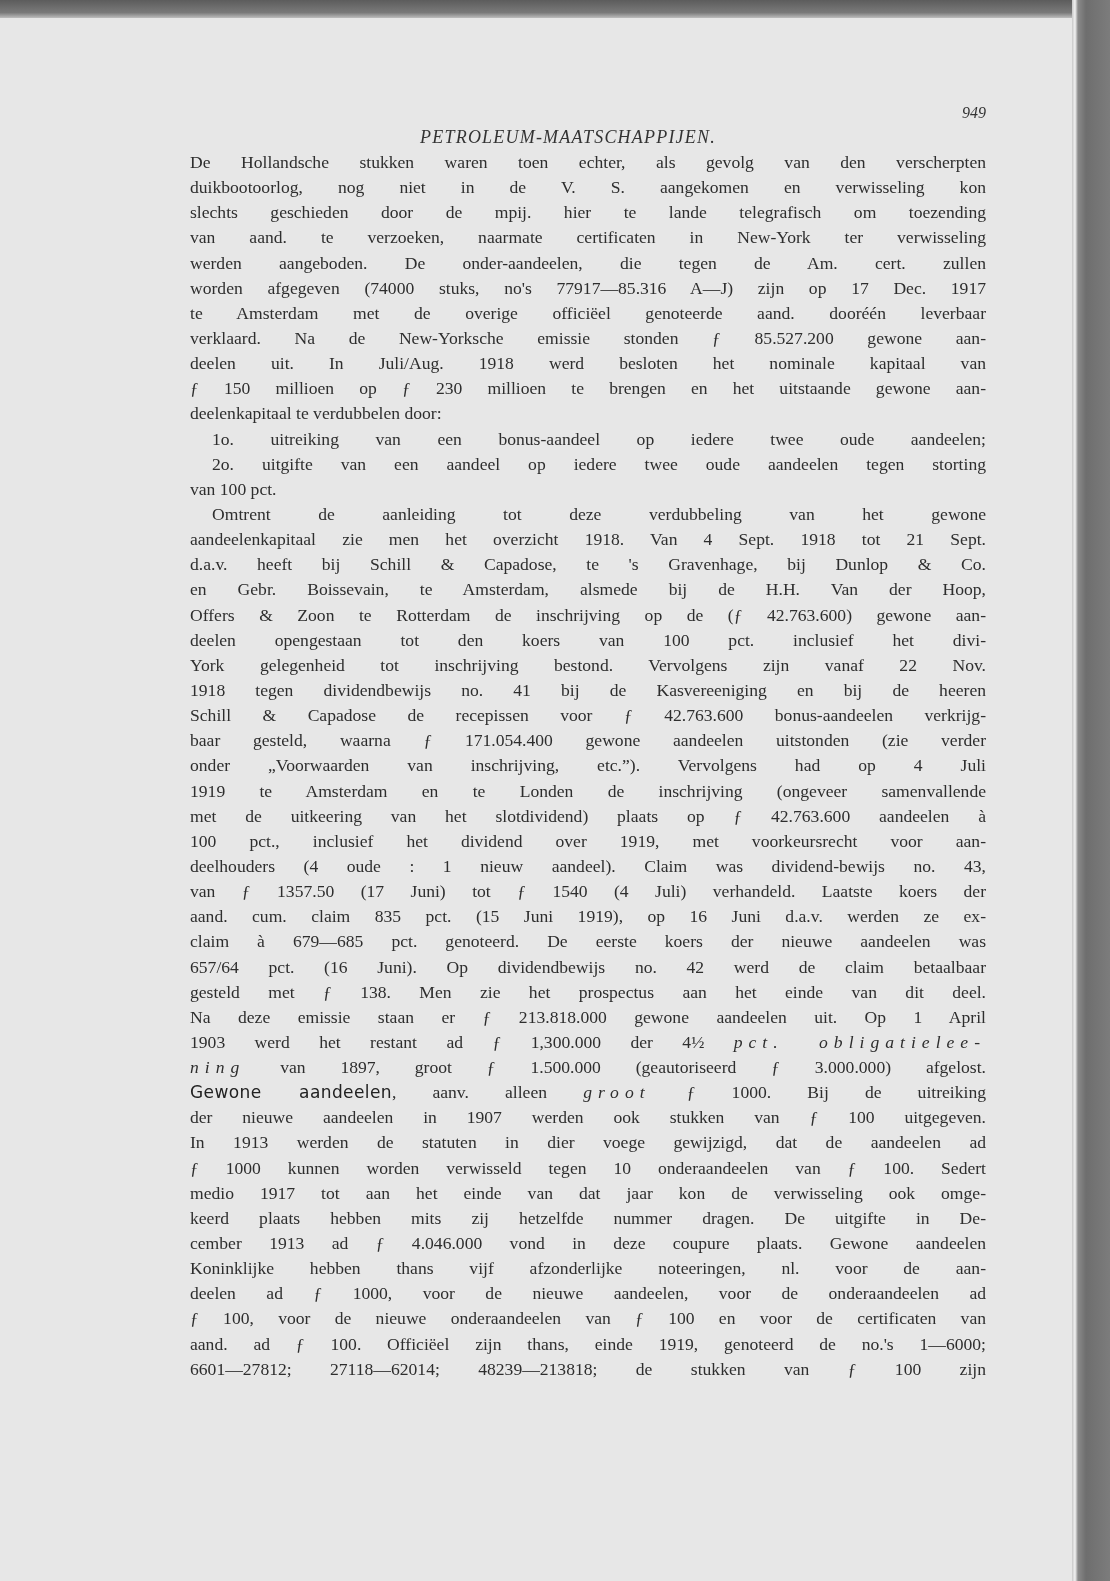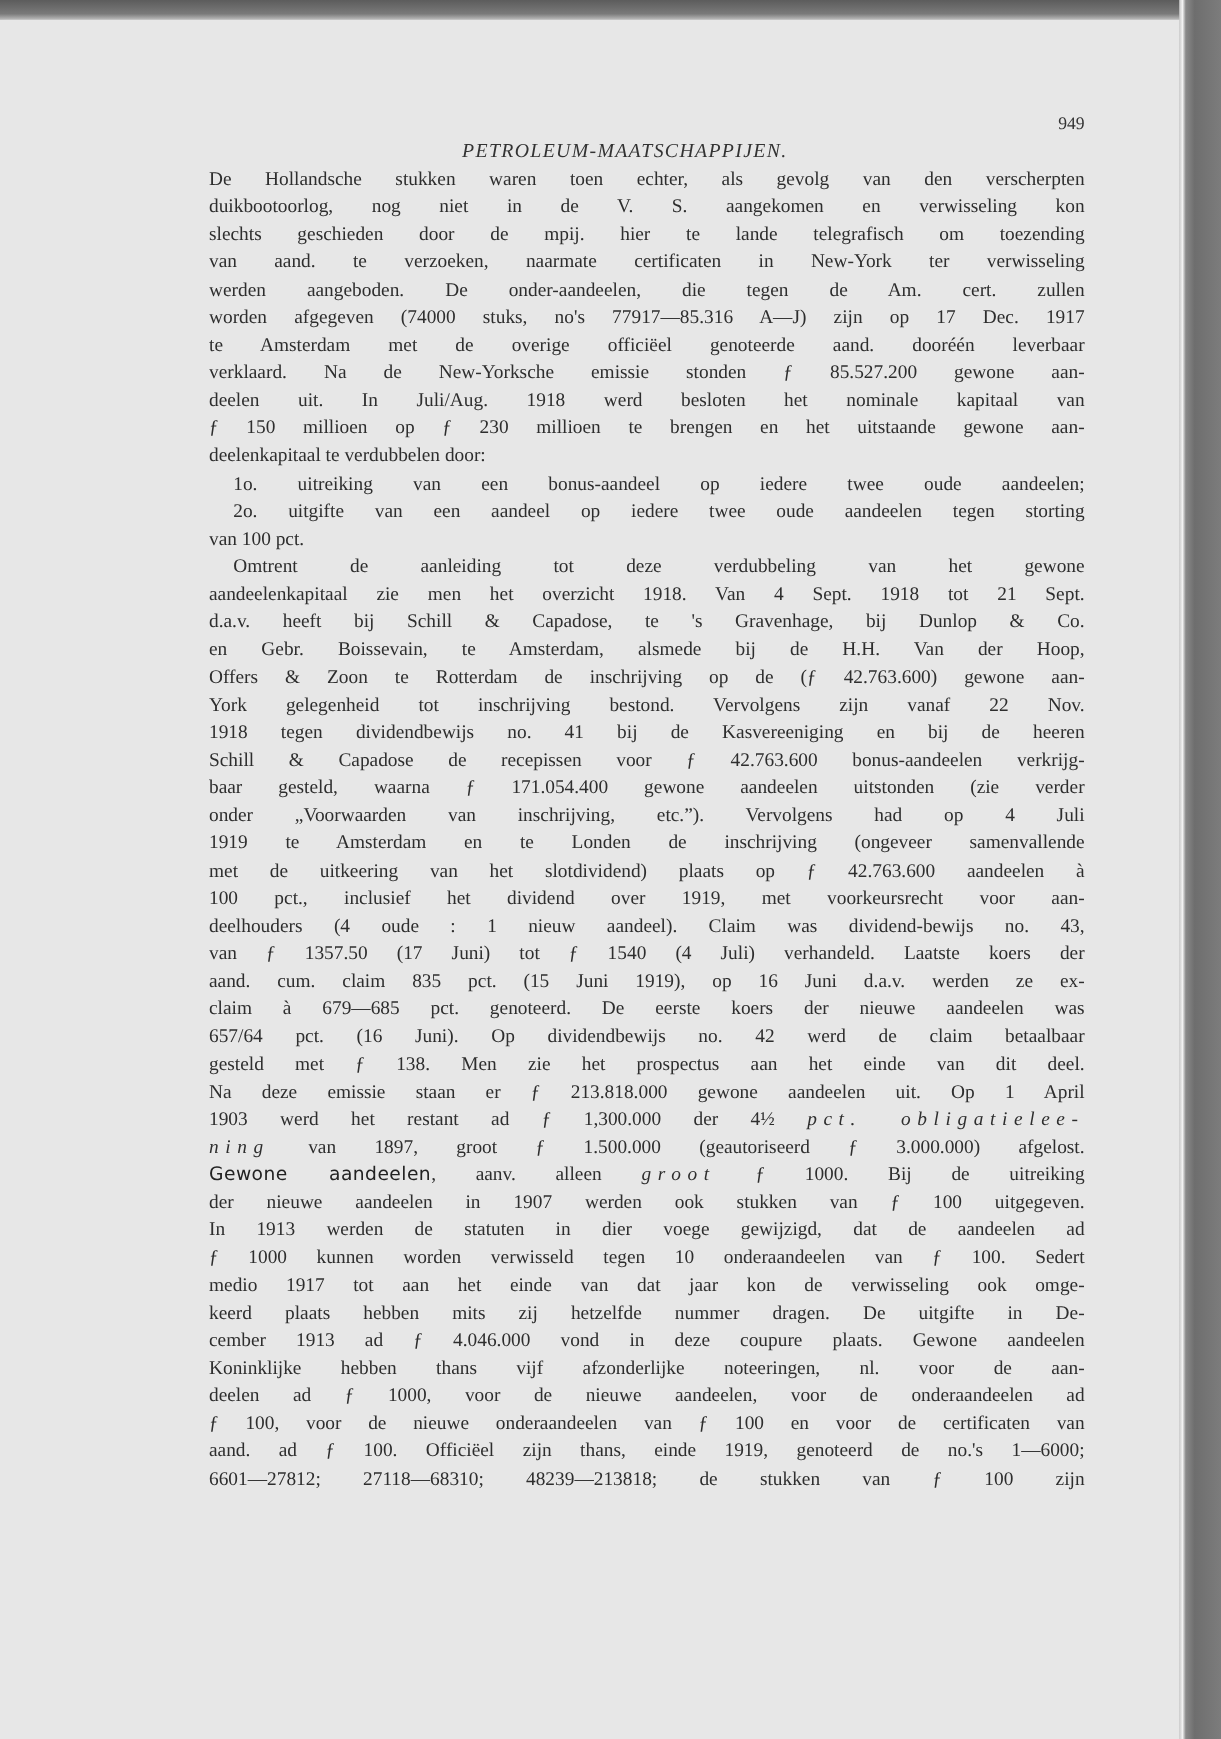--- a/index.html
+++ b/index.html
@@ -26,21 +26,21 @@
       background:#e7e7e7;
     }
     .running-head {
       position:absolute; left:150px; top:104px; width:836px; height:24px;
     }
     .running-title {
       position:absolute; left:0; right:0; text-align:center;
       font-style:italic; font-size:18px; letter-spacing:1.2px; color:#333;margin-top:23px;
     }
     .page-number {
-      position:absolute; right:0; top:0; font-size:16px; color:#333;
+      position:absolute; right:0; top:0; font-size:16px; color:#333;font-style:italic;
     }
     .body-text {
       position:absolute; left:150px; top:150px; width:836px;
       font-size:17.6px; line-height:25.15px; color:#2e2e2e;
     }
     .line {
       display:block; white-space:nowrap; text-align:justify;
       text-align-last:justify; height:25.15px;margin-left:40px;
     }
     .line.last { text-align-last:left; }
@@ -77,20 +77,21 @@
   <span class="line">ƒ 150 millioen op ƒ 230 millioen te brengen en het uitstaande gewone aan-</span>
   <span class="line last">deelenkapitaal te verdubbelen door:</span>
   <span class="line indent">1o. uitreiking van een bonus-aandeel op iedere twee oude aandeelen;</span>
   <span class="line indent">2o. uitgifte van een aandeel op iedere twee oude aandeelen tegen storting</span>
   <span class="line last">van 100 pct.</span>
   <span class="line indent">Omtrent de aanleiding tot deze verdubbeling van het gewone</span>
   <span class="line">aandeelenkapitaal zie men het overzicht 1918. Van 4 Sept. 1918 tot 21 Sept.</span>
   <span class="line">d.a.v. heeft bij Schill &amp; Capadose, te 's Gravenhage, bij Dunlop &amp; Co.</span>
   <span class="line">en Gebr. Boissevain, te Amsterdam, alsmede bij de H.H. Van der Hoop,</span>
   <span class="line">Offers &amp; Zoon te Rotterdam de inschrijving op de (ƒ 42.763.600) gewone aan-</span>
+  <span class="line">deelen opengestaan tot den koers van 100 pct. inclusief het divi-</span>
   <span class="line">York gelegenheid tot inschrijving bestond. Vervolgens zijn vanaf 22 Nov.</span>
   <span class="line">1918 tegen dividendbewijs no. 41 bij de Kasvereeniging en bij de heeren</span>
   <span class="line">Schill &amp; Capadose de recepissen voor ƒ 42.763.600 bonus-aandeelen verkrijg-</span>
   <span class="line">baar gesteld, waarna ƒ 171.054.400 gewone aandeelen uitstonden (zie verder</span>
   <span class="line">onder „Voorwaarden van inschrijving, etc.”). Vervolgens had op 4 Juli</span>
   <span class="line">1919 te Amsterdam en te Londen de inschrijving (ongeveer samenvallende</span>
   <span class="line">met de uitkeering van het slotdividend) plaats op ƒ 42.763.600 aandeelen à</span>
   <span class="line">100 pct., inclusief het dividend over 1919, met voorkeursrecht voor aan-</span>
   <span class="line">deelhouders (4 oude : 1 nieuw aandeel). Claim was dividend-bewijs no. 43,</span>
   <span class="line">van ƒ 1357.50 (17 Juni) tot ƒ 1540 (4 Juli) verhandeld. Laatste koers der</span>
@@ -105,14 +106,14 @@
   <span class="line">der nieuwe aandeelen in 1907 werden ook stukken van ƒ 100 uitgegeven.</span>
   <span class="line">In 1913 werden de statuten in dier voege gewijzigd, dat de aandeelen ad</span>
   <span class="line">ƒ 1000 kunnen worden verwisseld tegen 10 onderaandeelen van ƒ 100. Sedert</span>
   <span class="line">medio 1917 tot aan het einde van dat jaar kon de verwisseling ook omge-</span>
   <span class="line">keerd plaats hebben mits zij hetzelfde nummer dragen. De uitgifte in De-</span>
   <span class="line">cember 1913 ad ƒ 4.046.000 vond in deze coupure plaats. Gewone aandeelen</span>
   <span class="line">Koninklijke hebben thans vijf afzonderlijke noteeringen, nl. voor de aan-</span>
   <span class="line">deelen ad ƒ 1000, voor de nieuwe aandeelen, voor de onderaandeelen ad</span>
   <span class="line">ƒ 100, voor de nieuwe onderaandeelen van ƒ 100 en voor de certificaten van</span>
   <span class="line">aand. ad ƒ 100. Officiëel zijn thans, einde 1919, genoteerd de no.'s 1—6000;</span>
-  <span class="line">6601—27812; 27118—68310; 48239—213818; de stukken van ƒ 100 zijn</span>
+  <span class="line">6601—27812; 27118—62014; 48239—213818; de stukken van ƒ 100 zijn</span>
 </div>
 
 </body></html>

